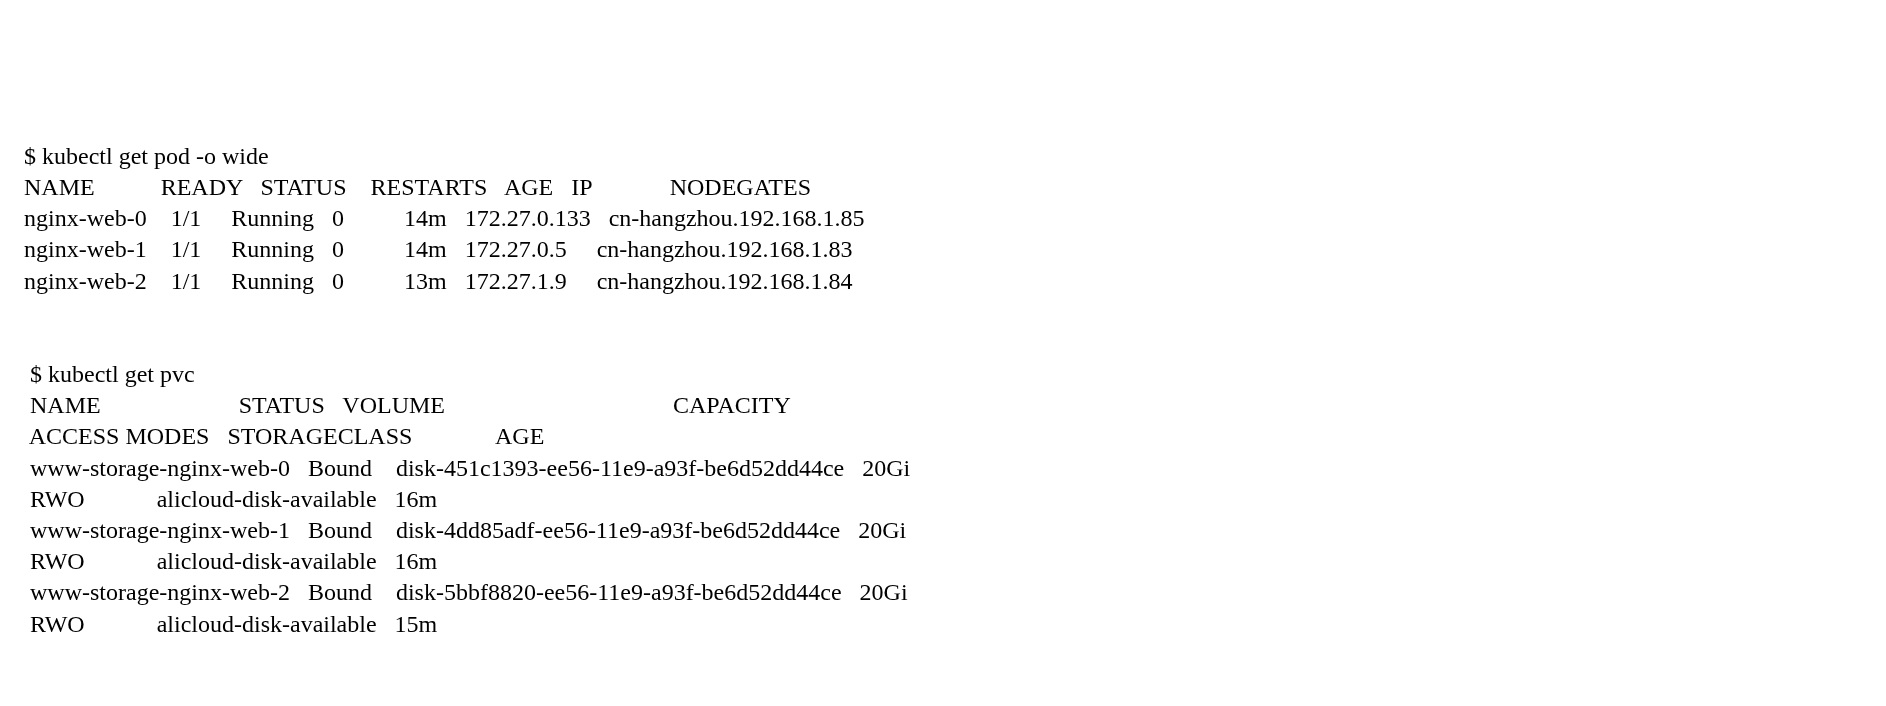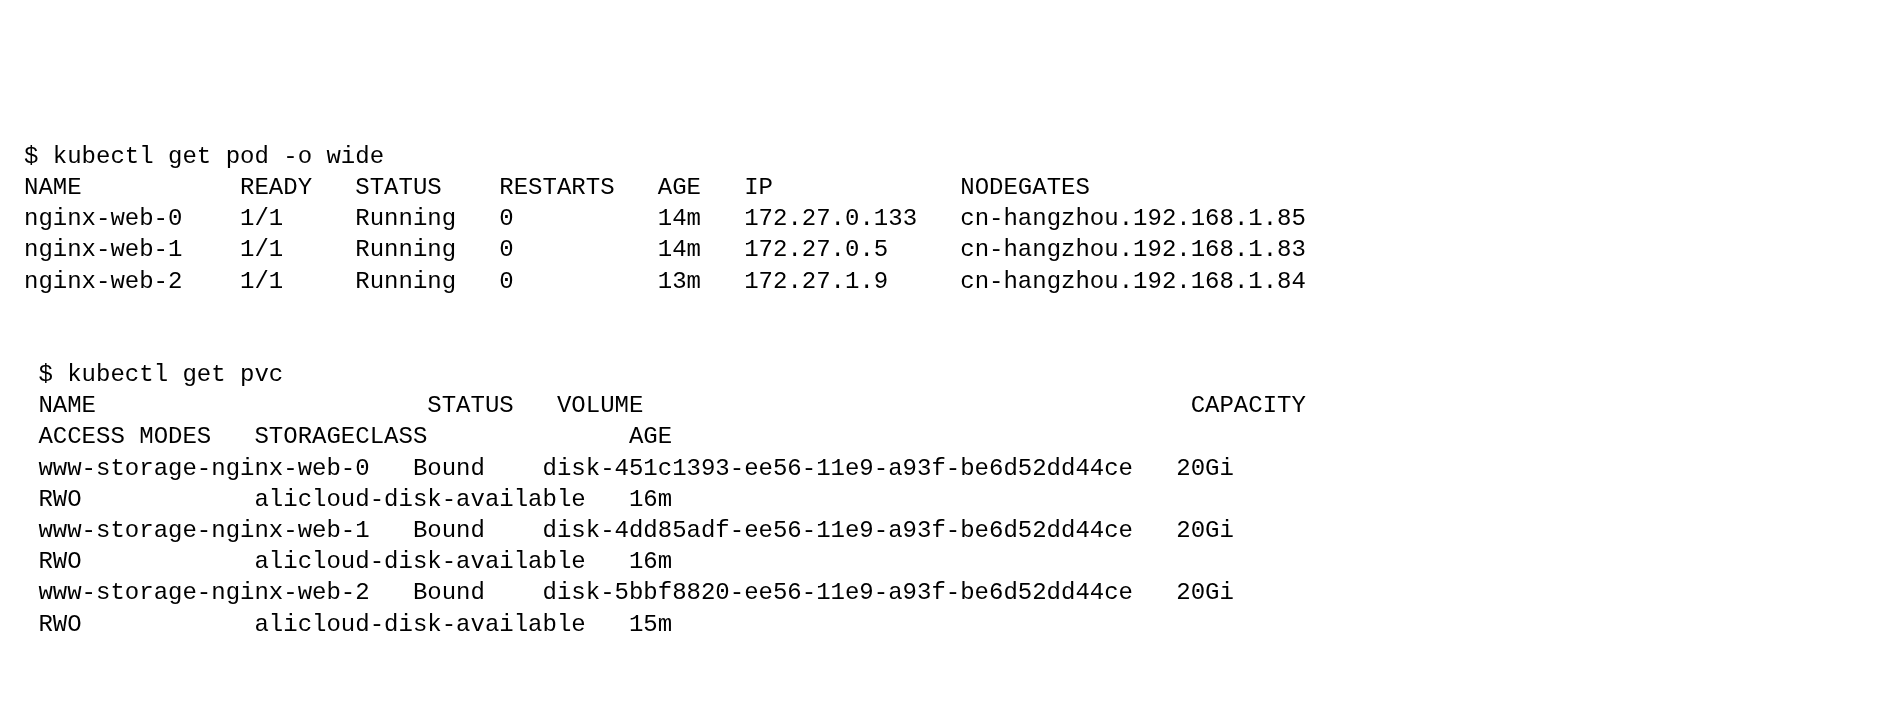--- a/index.html
+++ b/index.html
@@ -7,20 +7,21 @@
       font-size: 24px;
       line-height: 1.3;
       background: #ffffff;
       color: #000000;
       margin: 0;
       padding: 16px 24px;
       white-space: pre;
     }
     .terminal-output {
       white-space: pre;
+      font-family: Liberation Serif, serif;
     }
   </style>
 </head>
 <body>
 
 
 
 <div class="terminal-output"><span>$ kubectl get pod -o wide</span>
 <span>NAME</span>           <span>READY</span>   <span>STATUS</span>    <span>RESTARTS</span>   <span>AGE</span>   <span>IP</span>             <span>NODEGATES</span>
 <span>nginx-web-0</span>    <span>1/1</span>     <span>Running</span>   <span>0</span>          <span>14m</span>   <span>172.27.0.133</span>   <span>cn-hangzhou.192.168.1.85</span>

